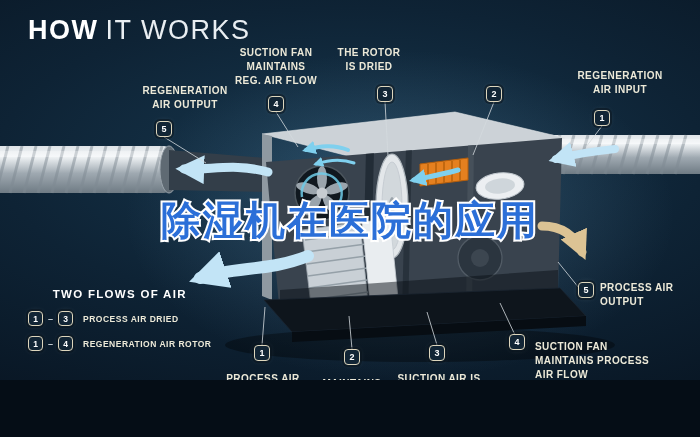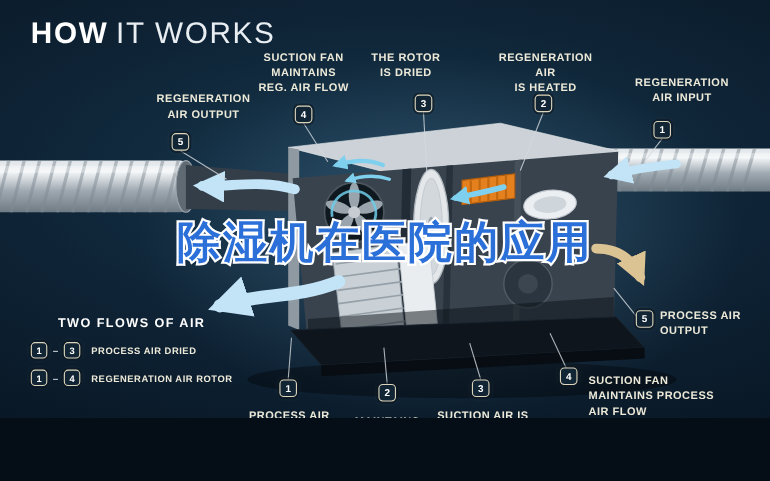--- a/index.html
+++ b/index.html
@@ -227,22 +227,20 @@
   <div class="badge" style="left:344px;top:349px">2</div>
   <div class="badge" style="left:254px;top:345px">1</div>
 
   <div class="clabel center" style="left:133px;top:84px;width:104px">REGENERATION
 AIR OUTPUT</div>
   <div class="clabel center" style="left:230px;top:46px;width:92px">SUCTION FAN
 MAINTAINS
 REG. AIR FLOW</div>
   <div class="clabel center" style="left:331px;top:46px;width:76px">THE ROTOR
 IS DRIED</div>
-  <div class="clabel center" style="left:446px;top:46px;width:100px">REGENERATION AIR
-IS HEATED</div>
   <div class="clabel center" style="left:568px;top:69px;width:104px">REGENERATION
 AIR INPUT</div>
   <div class="clabel" style="left:600px;top:281px;width:80px">PROCESS AIR
 OUTPUT</div>
   <div class="clabel" style="left:535px;top:340px;width:120px">SUCTION FAN
 MAINTAINS PROCESS
 AIR FLOW</div>
   <div class="clabel center" style="left:383px;top:372px;width:112px">SUCTION AIR IS DRIED
 BY THE ROTOR</div>
   <div class="clabel center" style="left:314px;top:377px;width:76px">MAINTAINS</div>

